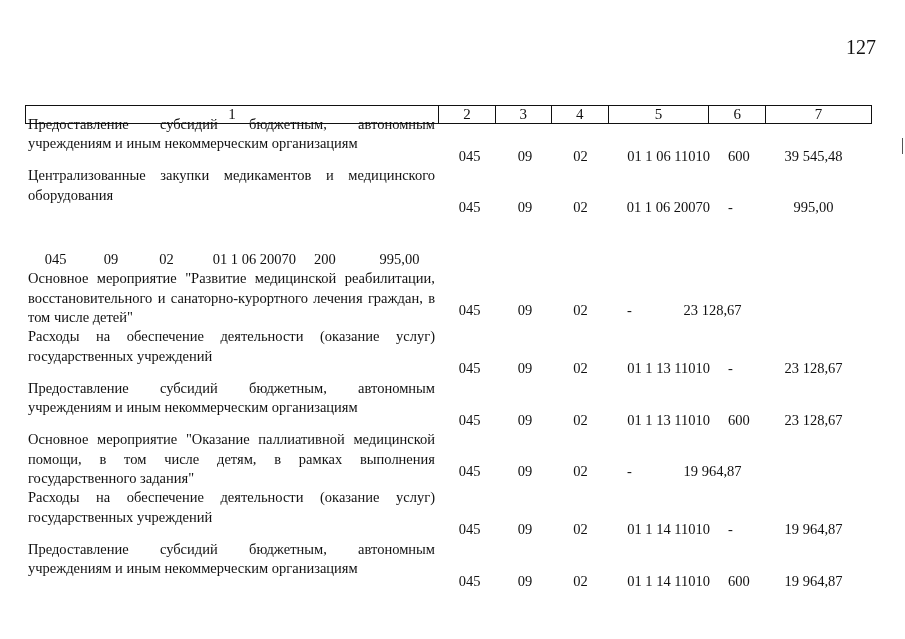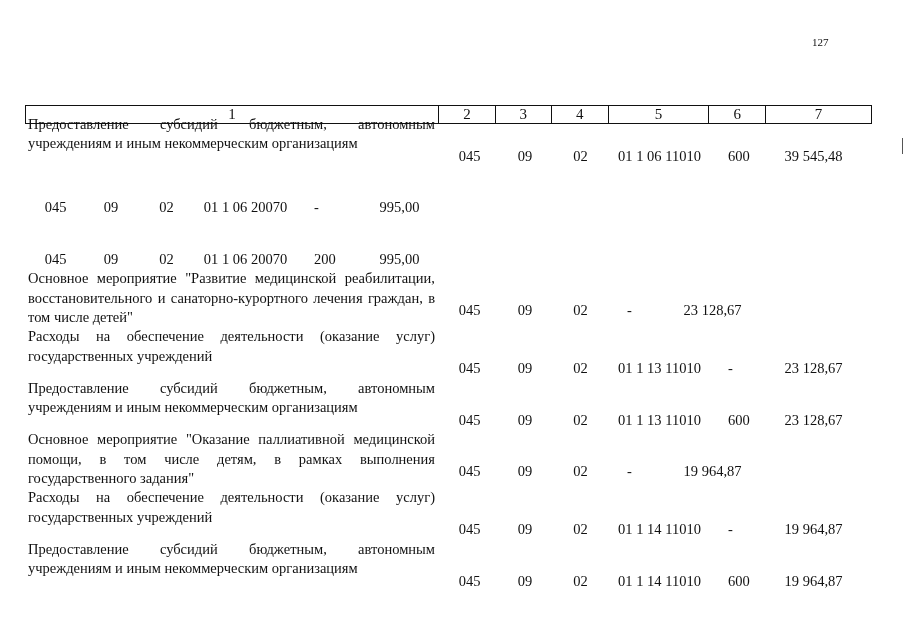--- a/index.html
+++ b/index.html
@@ -11,23 +11,23 @@
       width: 905px;
       height: 639px;
       position: relative;
       overflow: hidden;
       font-family: "Liberation Serif", "DejaVu Serif", serif;
       color: #111111;
       font-size: 14.5px;
     }
     .page-number {
       position: absolute;
-      left: 812px;
+      left: 846px;
       top: 36px;
-      font-size: 11px;
+      font-size: 20px;
     }
     .edge-mark {
       position: absolute;
       left: 902px;
       top: 138px;
       width: 1px;
       height: 16px;
       background: #555;
     }
     .header-row {
@@ -75,21 +75,21 @@
       text-align-last: left;
       margin-bottom: 0px;
     }
     .row .v {
       box-sizing: border-box;
       text-align: center;
       margin-top: 32px;
     }
     .row .v.c2 { padding-left: 4px; }
     .row .v.c3 { padding-left: 2px; }
-    .row .v.c5 { padding-left: 0px; }
+    .row .v.c5 { padding-left: 0px; text-align: right; }
     .row .v.c6 { text-align: left; padding-left: 18px; font-family: Liberation Serif, serif; }
     .row .v.c7 { text-align: center; padding-right: 12px; }
   </style>
 </head>
 <body>
 
 <div class="page-number">127</div>
 <div class="edge-mark"></div>
 
 <div class="header-row">
@@ -106,20 +106,21 @@
   <div class="row">
     <div class="name">Предоставление субсидий бюджетным, автономным учреждениям и иным некоммерческим организациям</div>
     <div class="v c2">045</div>
     <div class="v c3">09</div>
     <div class="v c4">02</div>
     <div class="v c5">01 1 06 11010</div>
     <div class="v c6">600</div>
     <div class="v c7">39 545,48</div>
   </div>
   <div class="row">
+    <div class="name">Централизованные закупки медикаментов и медицинского оборудования</div>
     <div class="v c2">045</div>
     <div class="v c3">09</div>
     <div class="v c4">02</div>
     <div class="v c5">01 1 06 20070</div>
     <div class="v c6">-</div>
     <div class="v c7">995,00</div>
   </div>
   <div class="row">
     <div class="v c2">045</div>
     <div class="v c3">09</div>

